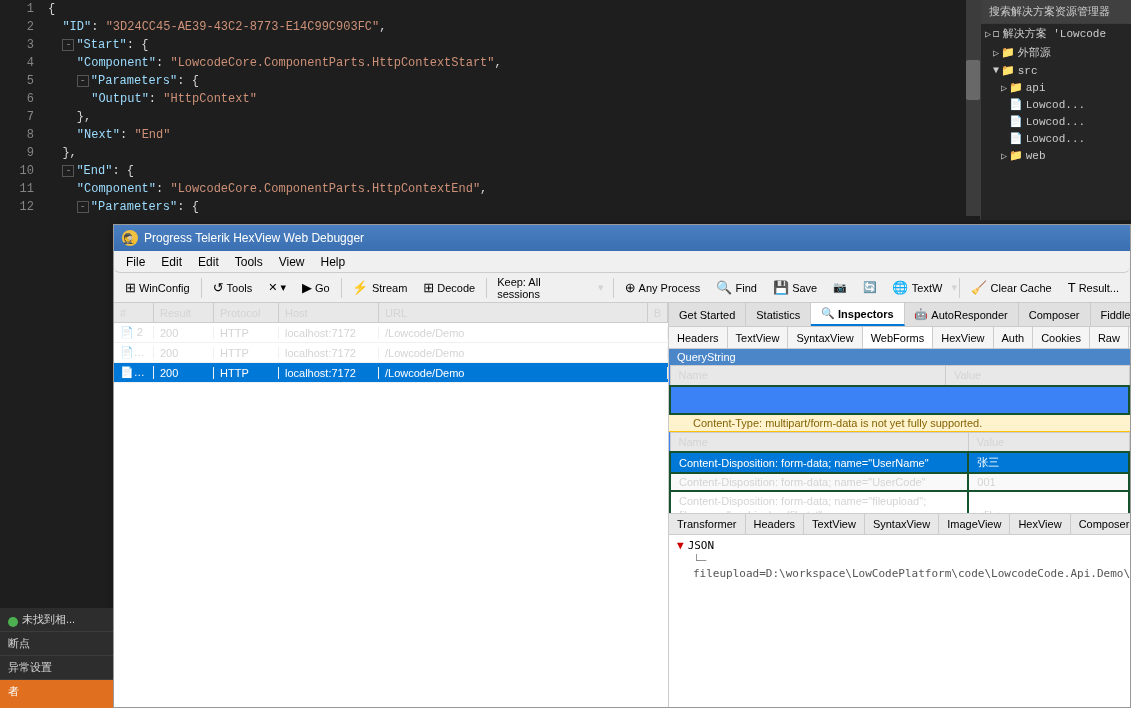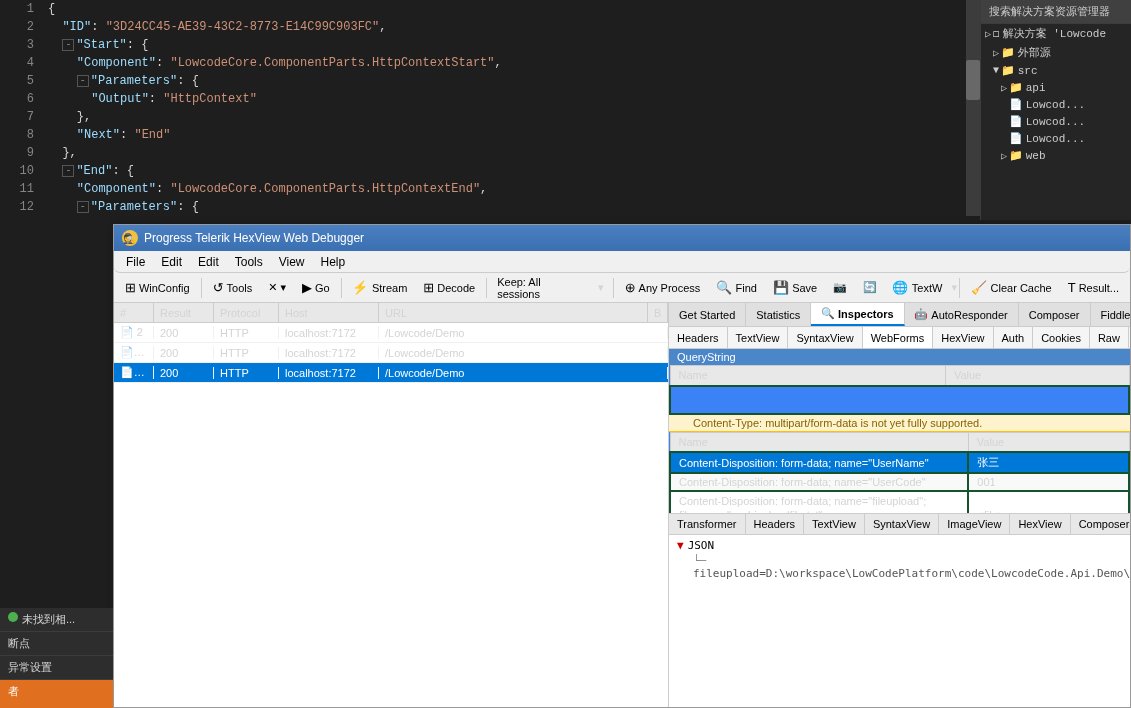--- a/index.html
+++ b/index.html
@@ -373,21 +373,21 @@
       background: #2d2d2d;
       display: flex;
       flex-direction: column;
     }
     .left-panel-item {
       padding: 4px 8px;
       font-family: 'Segoe UI', Arial, sans-serif;
       font-size: 11px;
       color: #d4d4d4;
       border-bottom: 1px solid #3c3c3c;
-      display: flex; align-items: flex-start; gap: 4px;
+      display: flex; align-items: flex-end; gap: 4px;
     }
     .dot-green { width: 10px; height: 10px; background: #4CAF50; border-radius: 50%; display: inline-block; }
     .orange-bar { background: #e07020; color: white; padding: 4px 8px; font-size: 11px; flex: 1; }
   </style>
 </head>
 <body>
 
 <div class="code-editor">
   <div class="line-numbers">
     <div>1</div>

